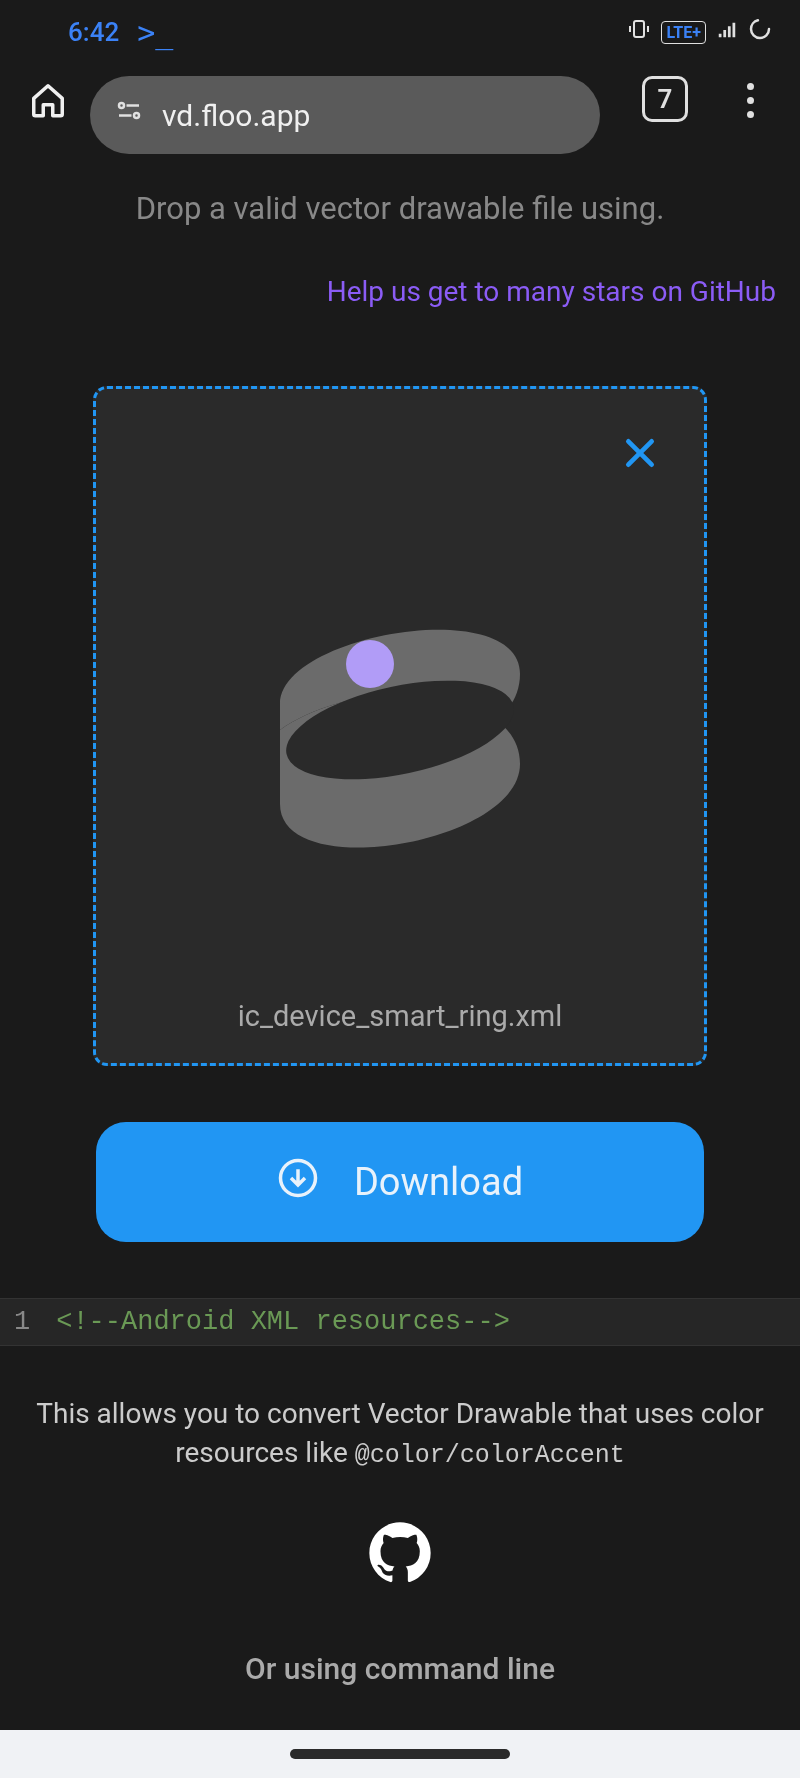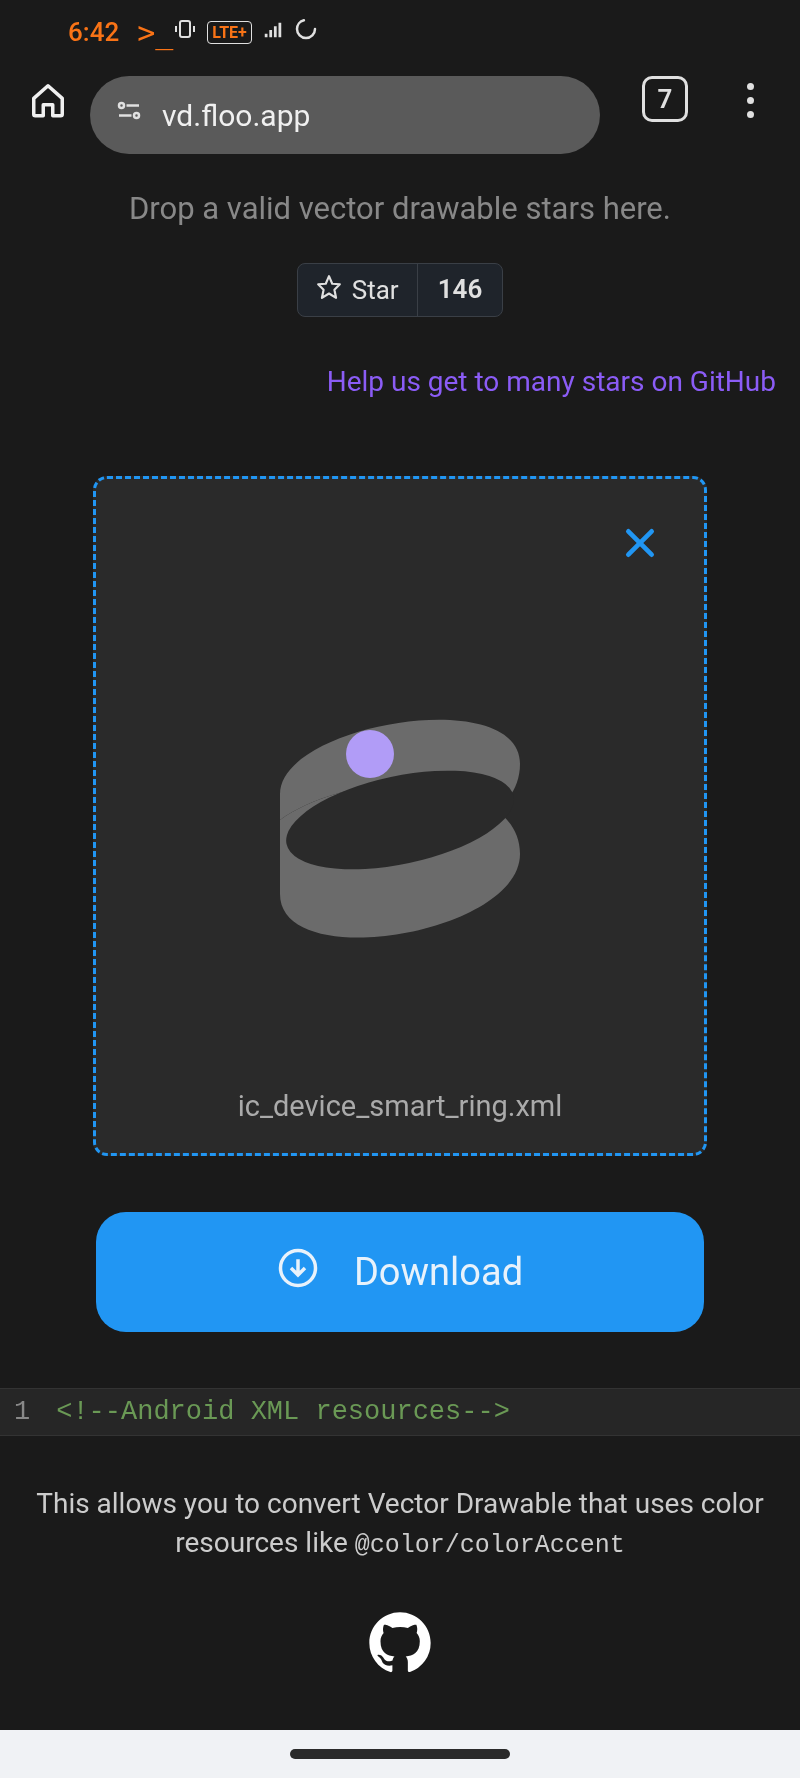--- a/index.html
+++ b/index.html
@@ -9,27 +9,27 @@
     background: #1a1a1a;
     font-family: -apple-system, BlinkMacSystemFont, 'Segoe UI', Roboto, sans-serif;
     color: #e0e0e0;
     overflow: hidden;
     position: relative;
   }
 
   
   .status-bar {
     display: flex;
-    justify-content: flex-start;
+    justify-content: space-between;
     align-items: center;
     padding: 10px 28px 6px 68px;
     height: 60px;
     font-size: 26px;
     font-weight: 500;
-    color: #f97316;
+    color: #3b82f6;
   }
   .status-left { display: flex; align-items: center; gap: 18px; }
   .status-right { display: flex; align-items: center; gap: 10px; }
   .terminal-icon { font-family: monospace; font-size: 30px; }
 
   
   .browser-bar {
     display: flex;
     padding: 16px 24px 28px 24px;
     gap: 18px;
@@ -262,35 +262,22 @@
     <span>7</span>
   </div>
   <div class="menu-btn">
     <div class="menu-dot"></div>
       <div class="menu-dot"></div>
       <div class="menu-dot"></div>
   </div>
 </div>
 
 <div class="content">
-  <div class="drop-hint">Drop a valid vector drawable stars here.</div>
-
-  <div class="star-row">
-    <div class="star-btn">
-      <div class="star-left">
-        <span>
-          <svg width="26" height="26" viewBox="0 0 24 24" fill="none" stroke="#e0e0e0" stroke-width="2" stroke-linejoin="round">
-              <polygon points="12 2 15 9 22 9.5 17 14.5 18.5 22 12 18 5.5 22 7 14.5 2 9.5 9 9"></polygon>
-            </svg>
-        </span>
-        <span>Star</span>
-      </div>
-      <div class="star-right">146</div>
-    </div>
-  </div>
+  <div class="drop-hint">Drop a valid vector drawable file using.</div>
+
 
   <div class="help-text">Help us get to many stars on GitHub</div>
 
   <div class="drop-zone">
     <div class="close-x">
       <svg width="40" height="40" viewBox="0 0 24 24" stroke="#2196f3" stroke-width="2.8" stroke-linecap="round">
           <line x1="5" y1="5" x2="19" y2="19"></line>
           <line x1="19" y1="5" x2="5" y2="19"></line>
         </svg>
     </div>

